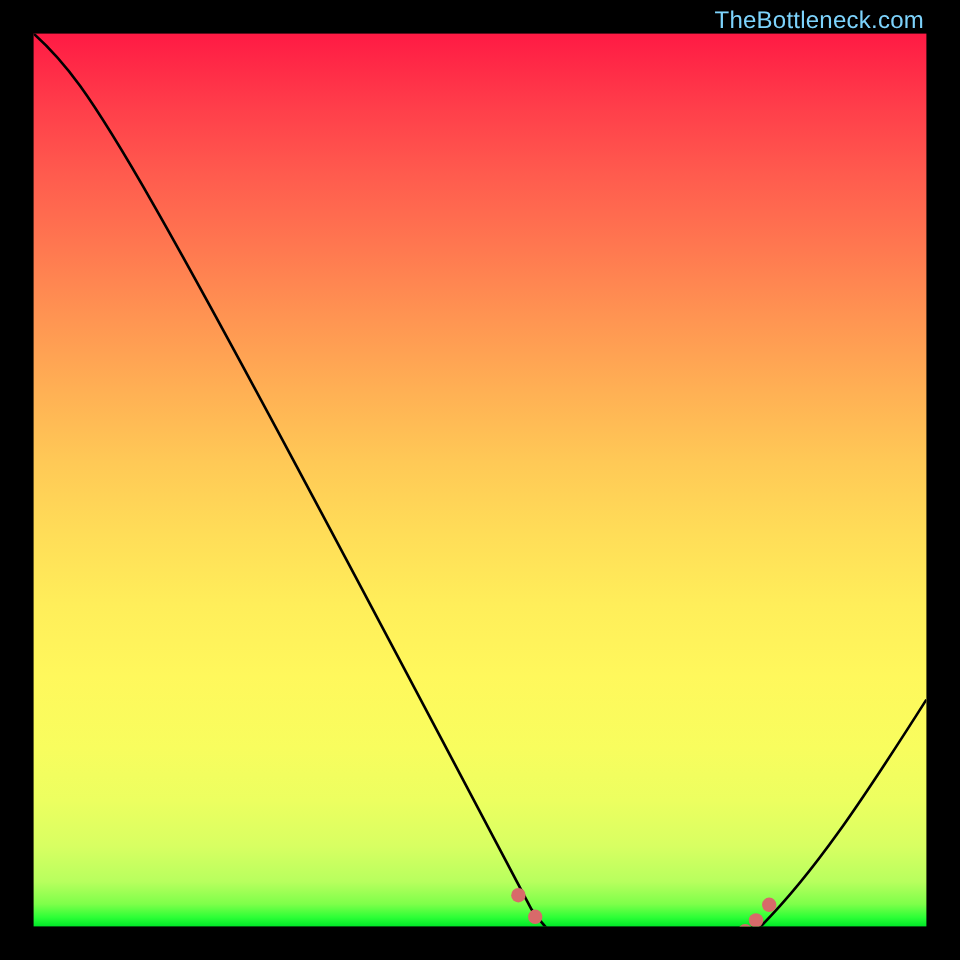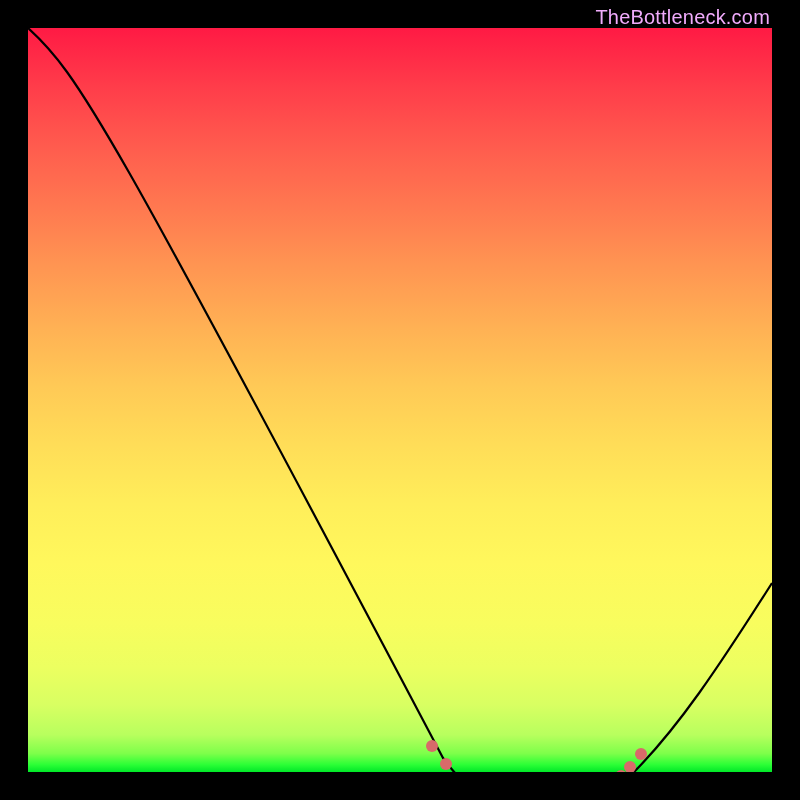--- a/index.html
+++ b/index.html
@@ -37,21 +37,21 @@
       #b8ff5e 95%,
       #7eff4a 97.5%,
       #2cff36 99%,
       #00e828 100%
     );
   }
   .watermark {
     position: absolute;
     right: 30px;
     top: 6px;
-    color: #f0abfc;
+    color: #7dd3fc;
     font-size: 20px;
     font-weight: 500;
     letter-spacing: 0.2px;
   }
   .curve {
     position: absolute;
     left: 0;
     top: 0;
     width: 744px;
     height: 744px;

